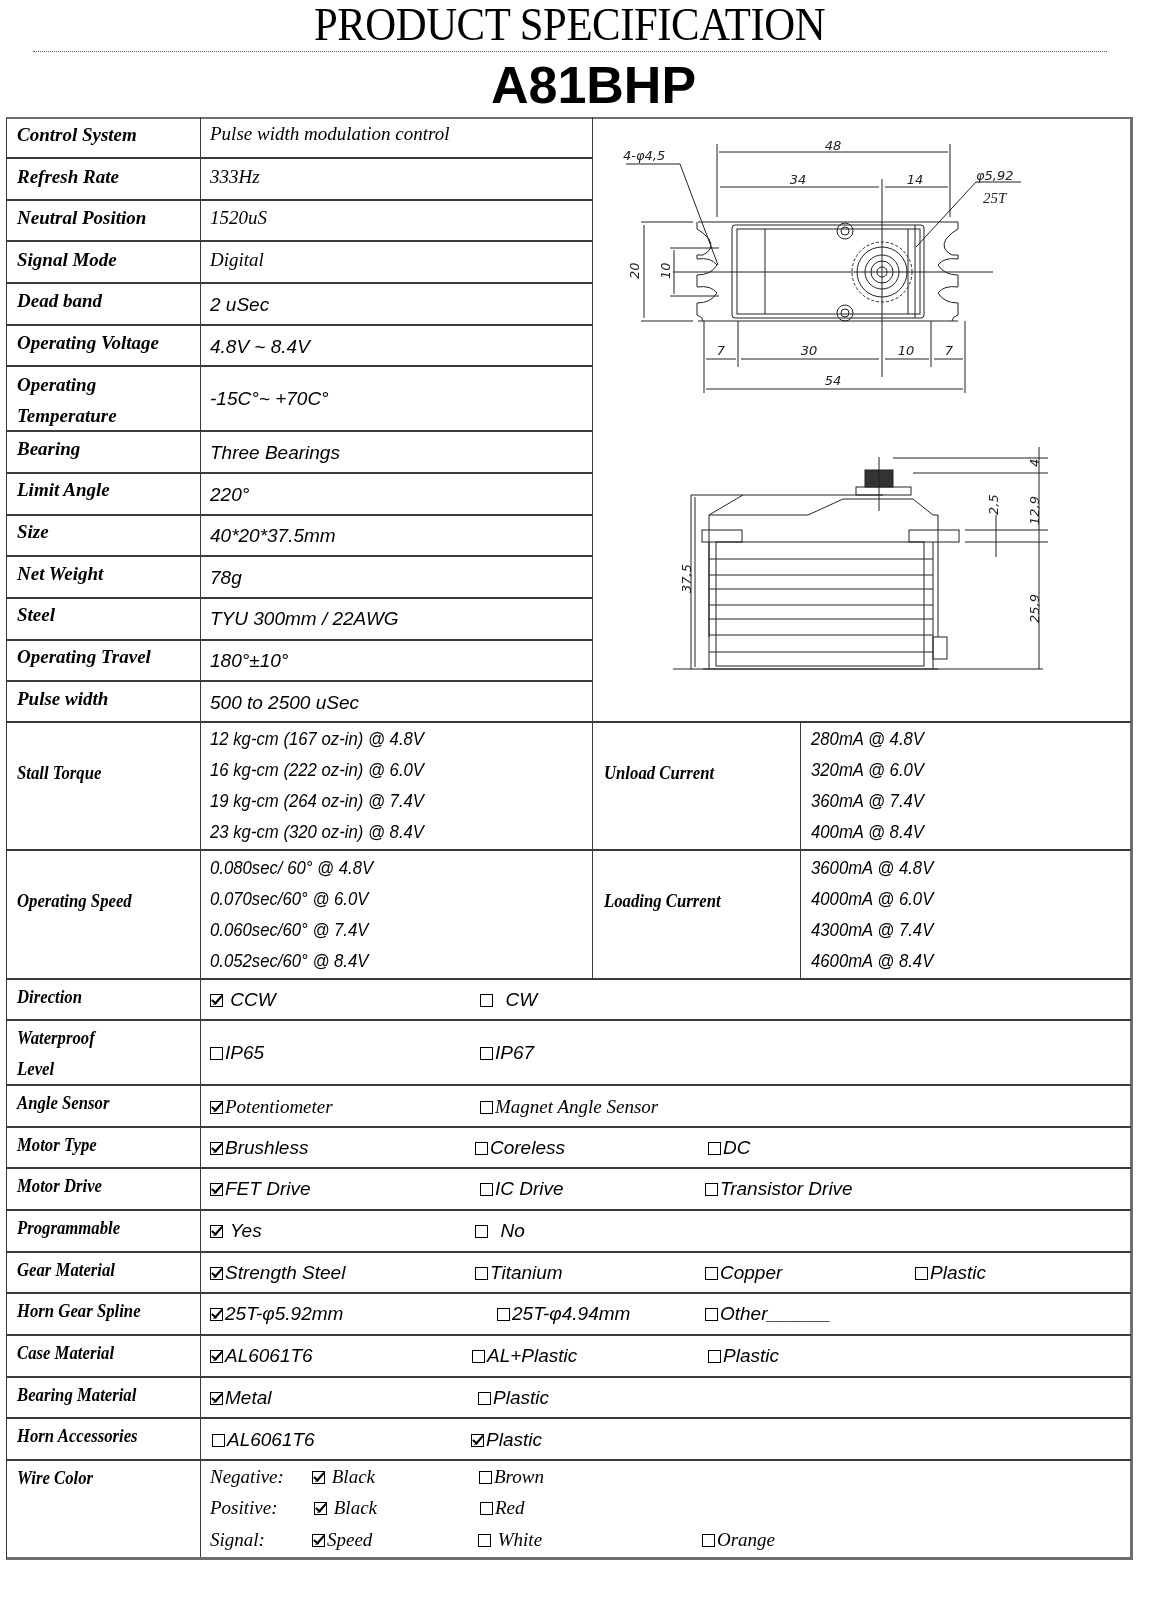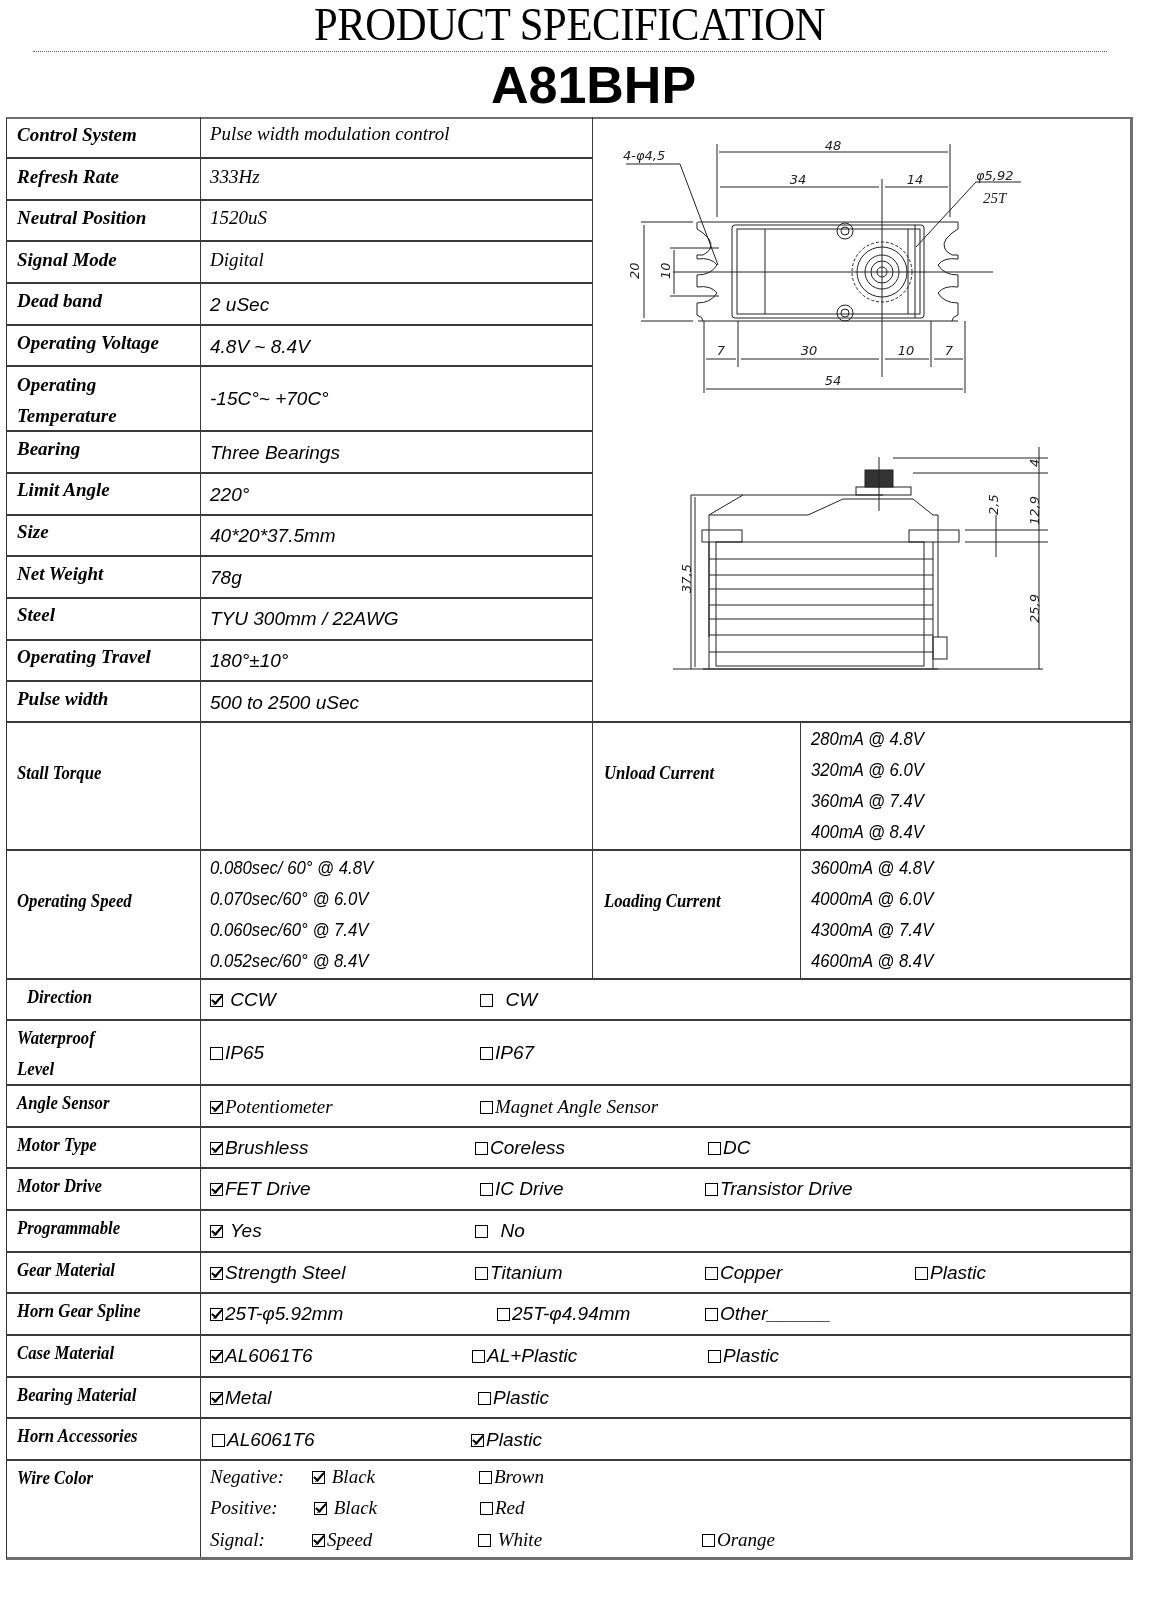--- a/index.html
+++ b/index.html
@@ -238,20 +238,26 @@
     <g>
       <text x="0" y="0" transform="translate(446,350) rotate(-90)">4</text>
       <text x="0" y="0" transform="translate(405,398) rotate(-90)">2,5</text>
       <text x="0" y="0" transform="translate(446,408) rotate(-90)">12,9</text>
       <text x="0" y="0" transform="translate(98,476) rotate(-90)">37,5</text>
       <text x="0" y="0" transform="translate(446,506) rotate(-90)">25,9</text>
     </g>
   </svg>
 
   <div class="cell lbl" style="left:0;top:640px;"><span class="narrow">Stall Torque</span></div>
+  <div class="cell val-sans" style="left:194px;top:606px;">
+    <div class="narrow">12 kg-cm (167 oz-in) @ 4.8V</div><br>
+    <div class="narrow" style="margin-top:-31px">16 kg-cm (222 oz-in) @ 6.0V</div><br>
+    <div class="narrow" style="margin-top:-31px">19 kg-cm (264 oz-in) @ 7.4V</div><br>
+    <div class="narrow" style="margin-top:-31px">23 kg-cm (320 oz-in) @ 8.4V</div>
+  </div>
   <div class="cell lbl" style="left:587px;top:640px;"><span class="narrow">Unload Current</span></div>
   <div class="cell val-sans" style="left:795px;top:606px;">
     <div class="narrow">280mA @ 4.8V</div><br>
     <div class="narrow" style="margin-top:-31px">320mA @ 6.0V</div><br>
     <div class="narrow" style="margin-top:-31px">360mA @ 7.4V</div><br>
     <div class="narrow" style="margin-top:-31px">400mA @ 8.4V</div>
   </div>
 
   <div class="cell lbl" style="left:0;top:768px;"><span class="narrow">Operating Speed</span></div>
   <div class="cell val-sans" style="left:194px;top:735px;">
@@ -261,21 +267,21 @@
     <div class="narrow" style="margin-top:-31px">0.052sec/60° @ 8.4V</div>
   </div>
   <div class="cell lbl" style="left:587px;top:768px;"><span class="narrow">Loading Current</span></div>
   <div class="cell val-sans" style="left:795px;top:735px;">
     <div class="narrow">3600mA @ 4.8V</div><br>
     <div class="narrow" style="margin-top:-31px">4000mA @ 6.0V</div><br>
     <div class="narrow" style="margin-top:-31px">4300mA @ 7.4V</div><br>
     <div class="narrow" style="margin-top:-31px">4600mA @ 8.4V</div>
   </div>
 
-  <div class="cell lbl" style="left:10px;top:864px;padding-left:11px;"><span class="narrow">Direction</span></div>
+  <div class="cell lbl" style="left:0;top:864px;padding-left:11px;"><span class="narrow">Direction</span></div>
   <div class="opt val-sans" style="left:194px;top:867px;"><span class="box on"></span> <span>CCW</span></div>
   <div class="opt val-sans" style="left:464px;top:867px;"><span class="box"></span>&nbsp; <span>CW</span></div>
 
   <div class="cell lbl" style="left:0;top:905px;">
     <div class="narrow">Waterproof</div><br>
     <div class="narrow" style="margin-top:-31px">Level</div>
   </div>
   <div class="opt val-sans" style="left:194px;top:920px;"><span class="box"></span><span>IP65</span></div>
   <div class="opt val-sans" style="left:464px;top:920px;"><span class="box"></span><span>IP67</span></div>
 

